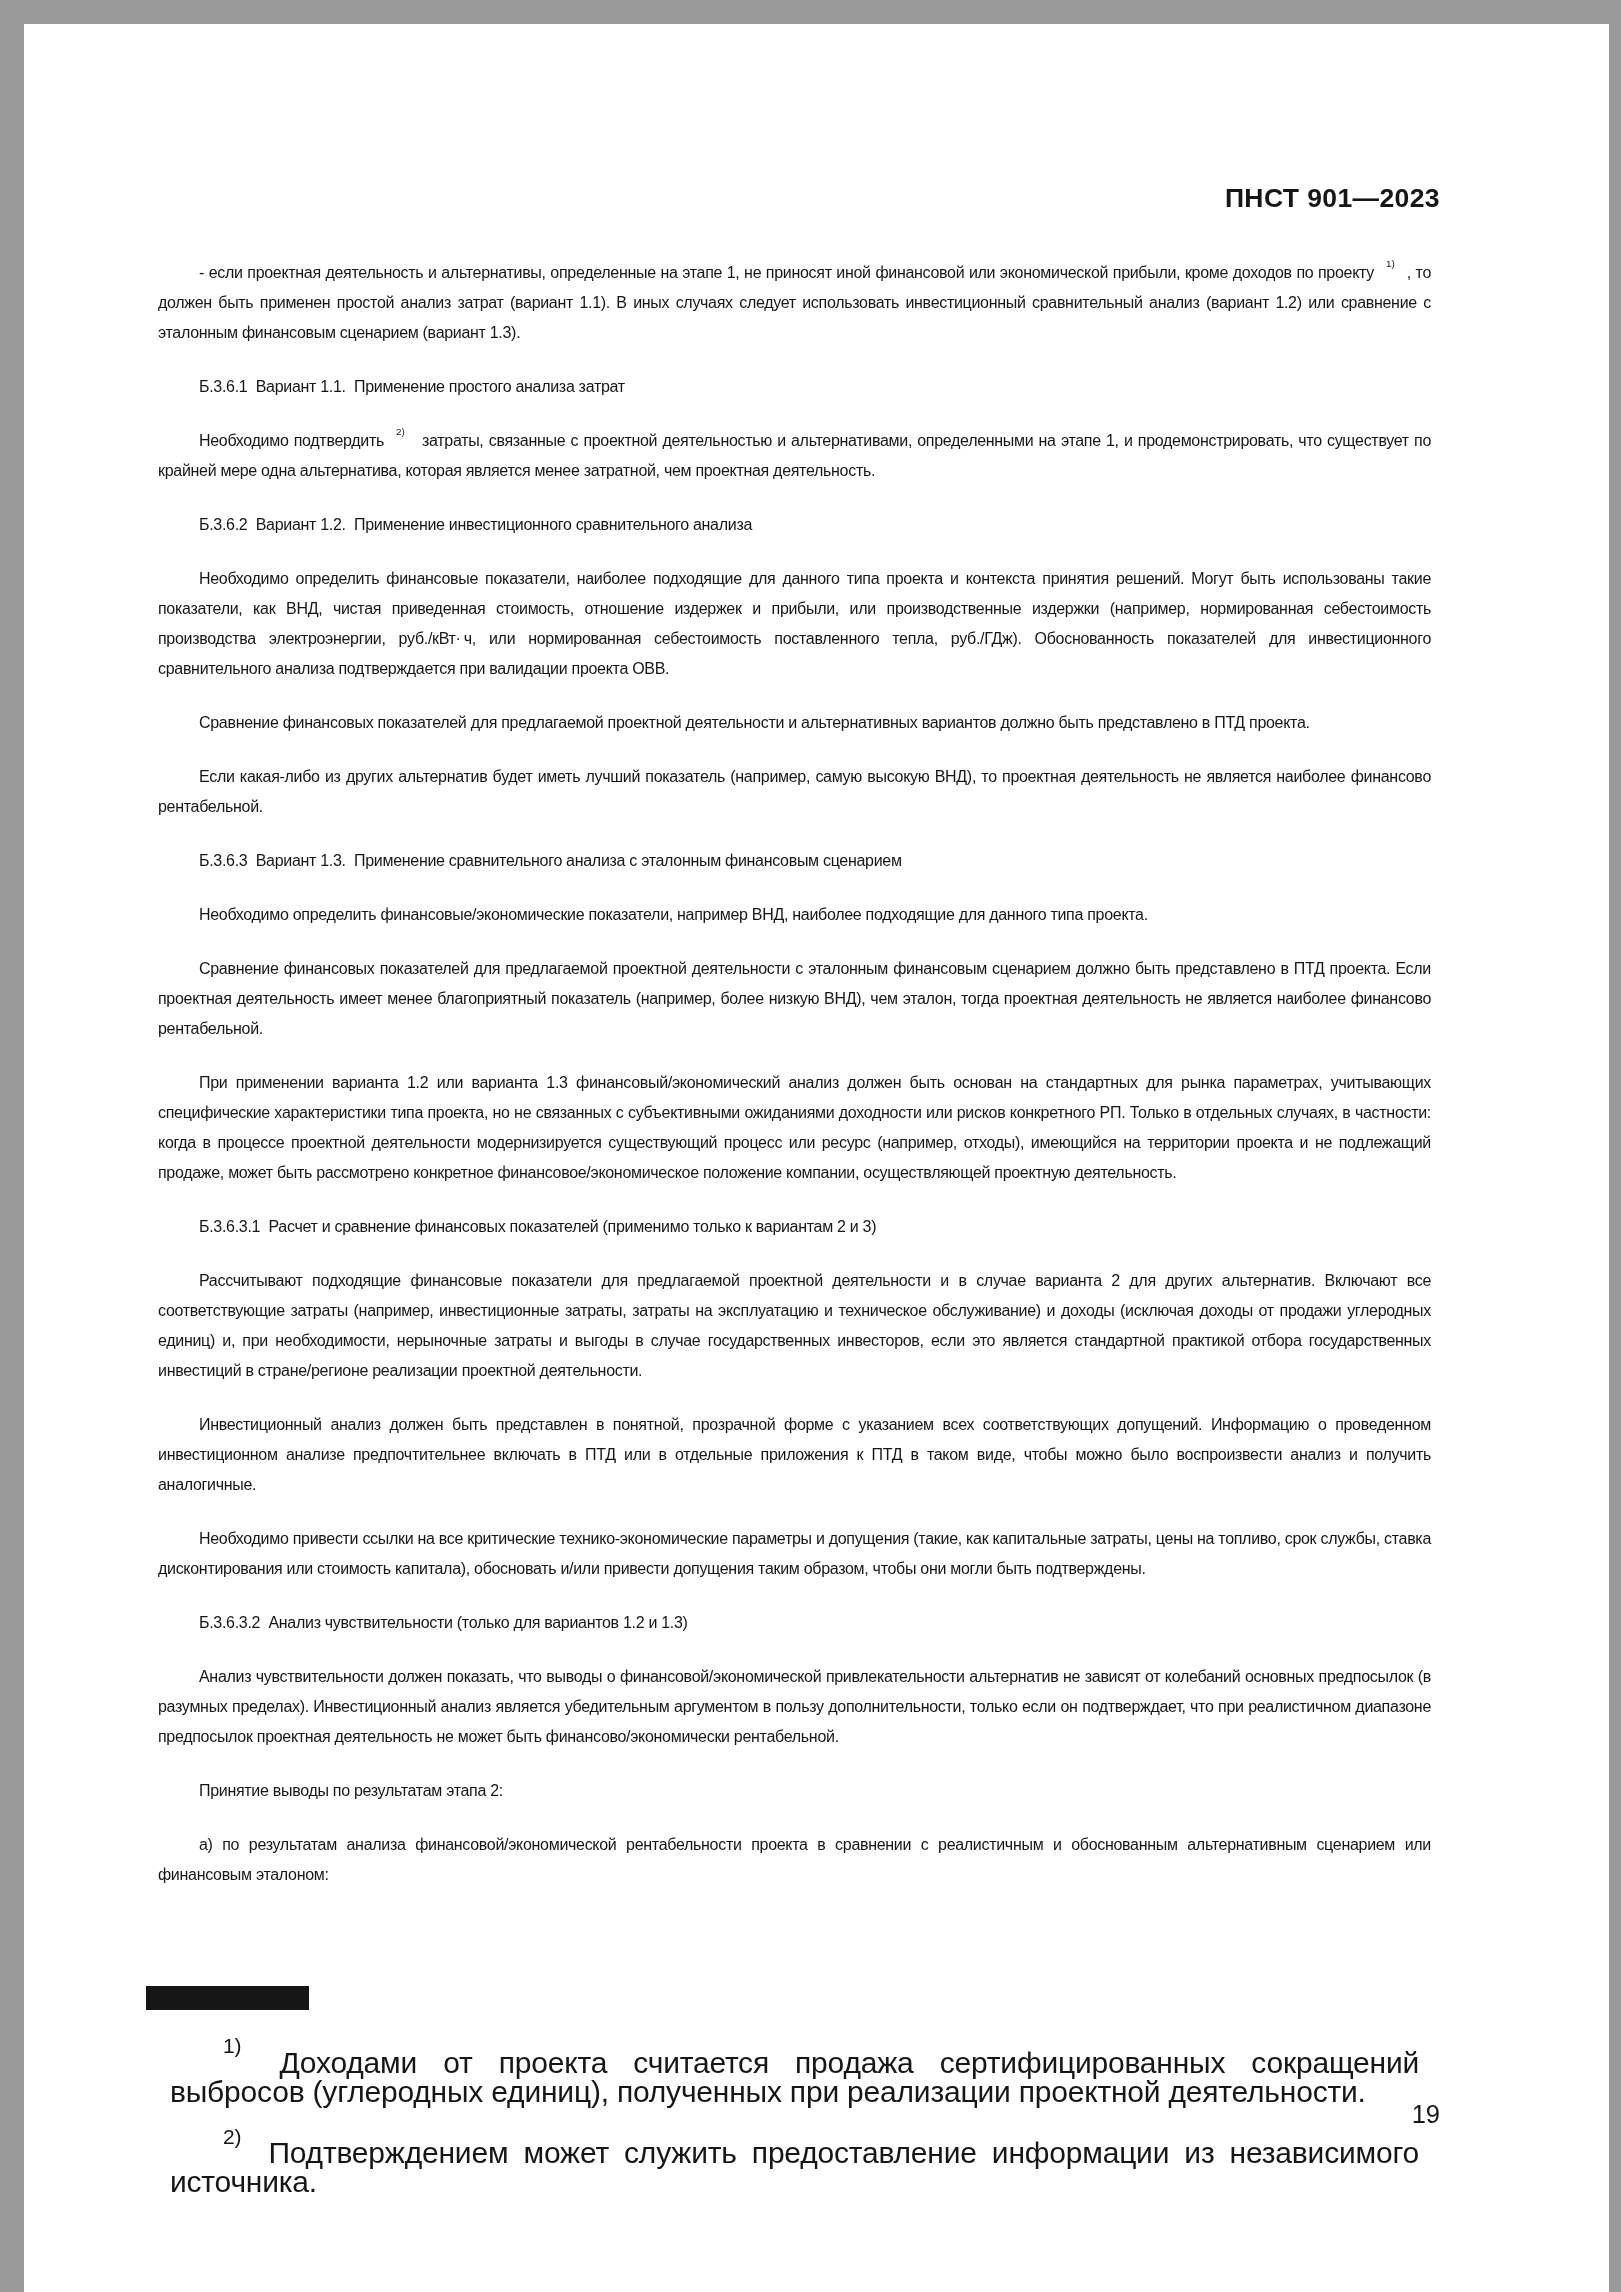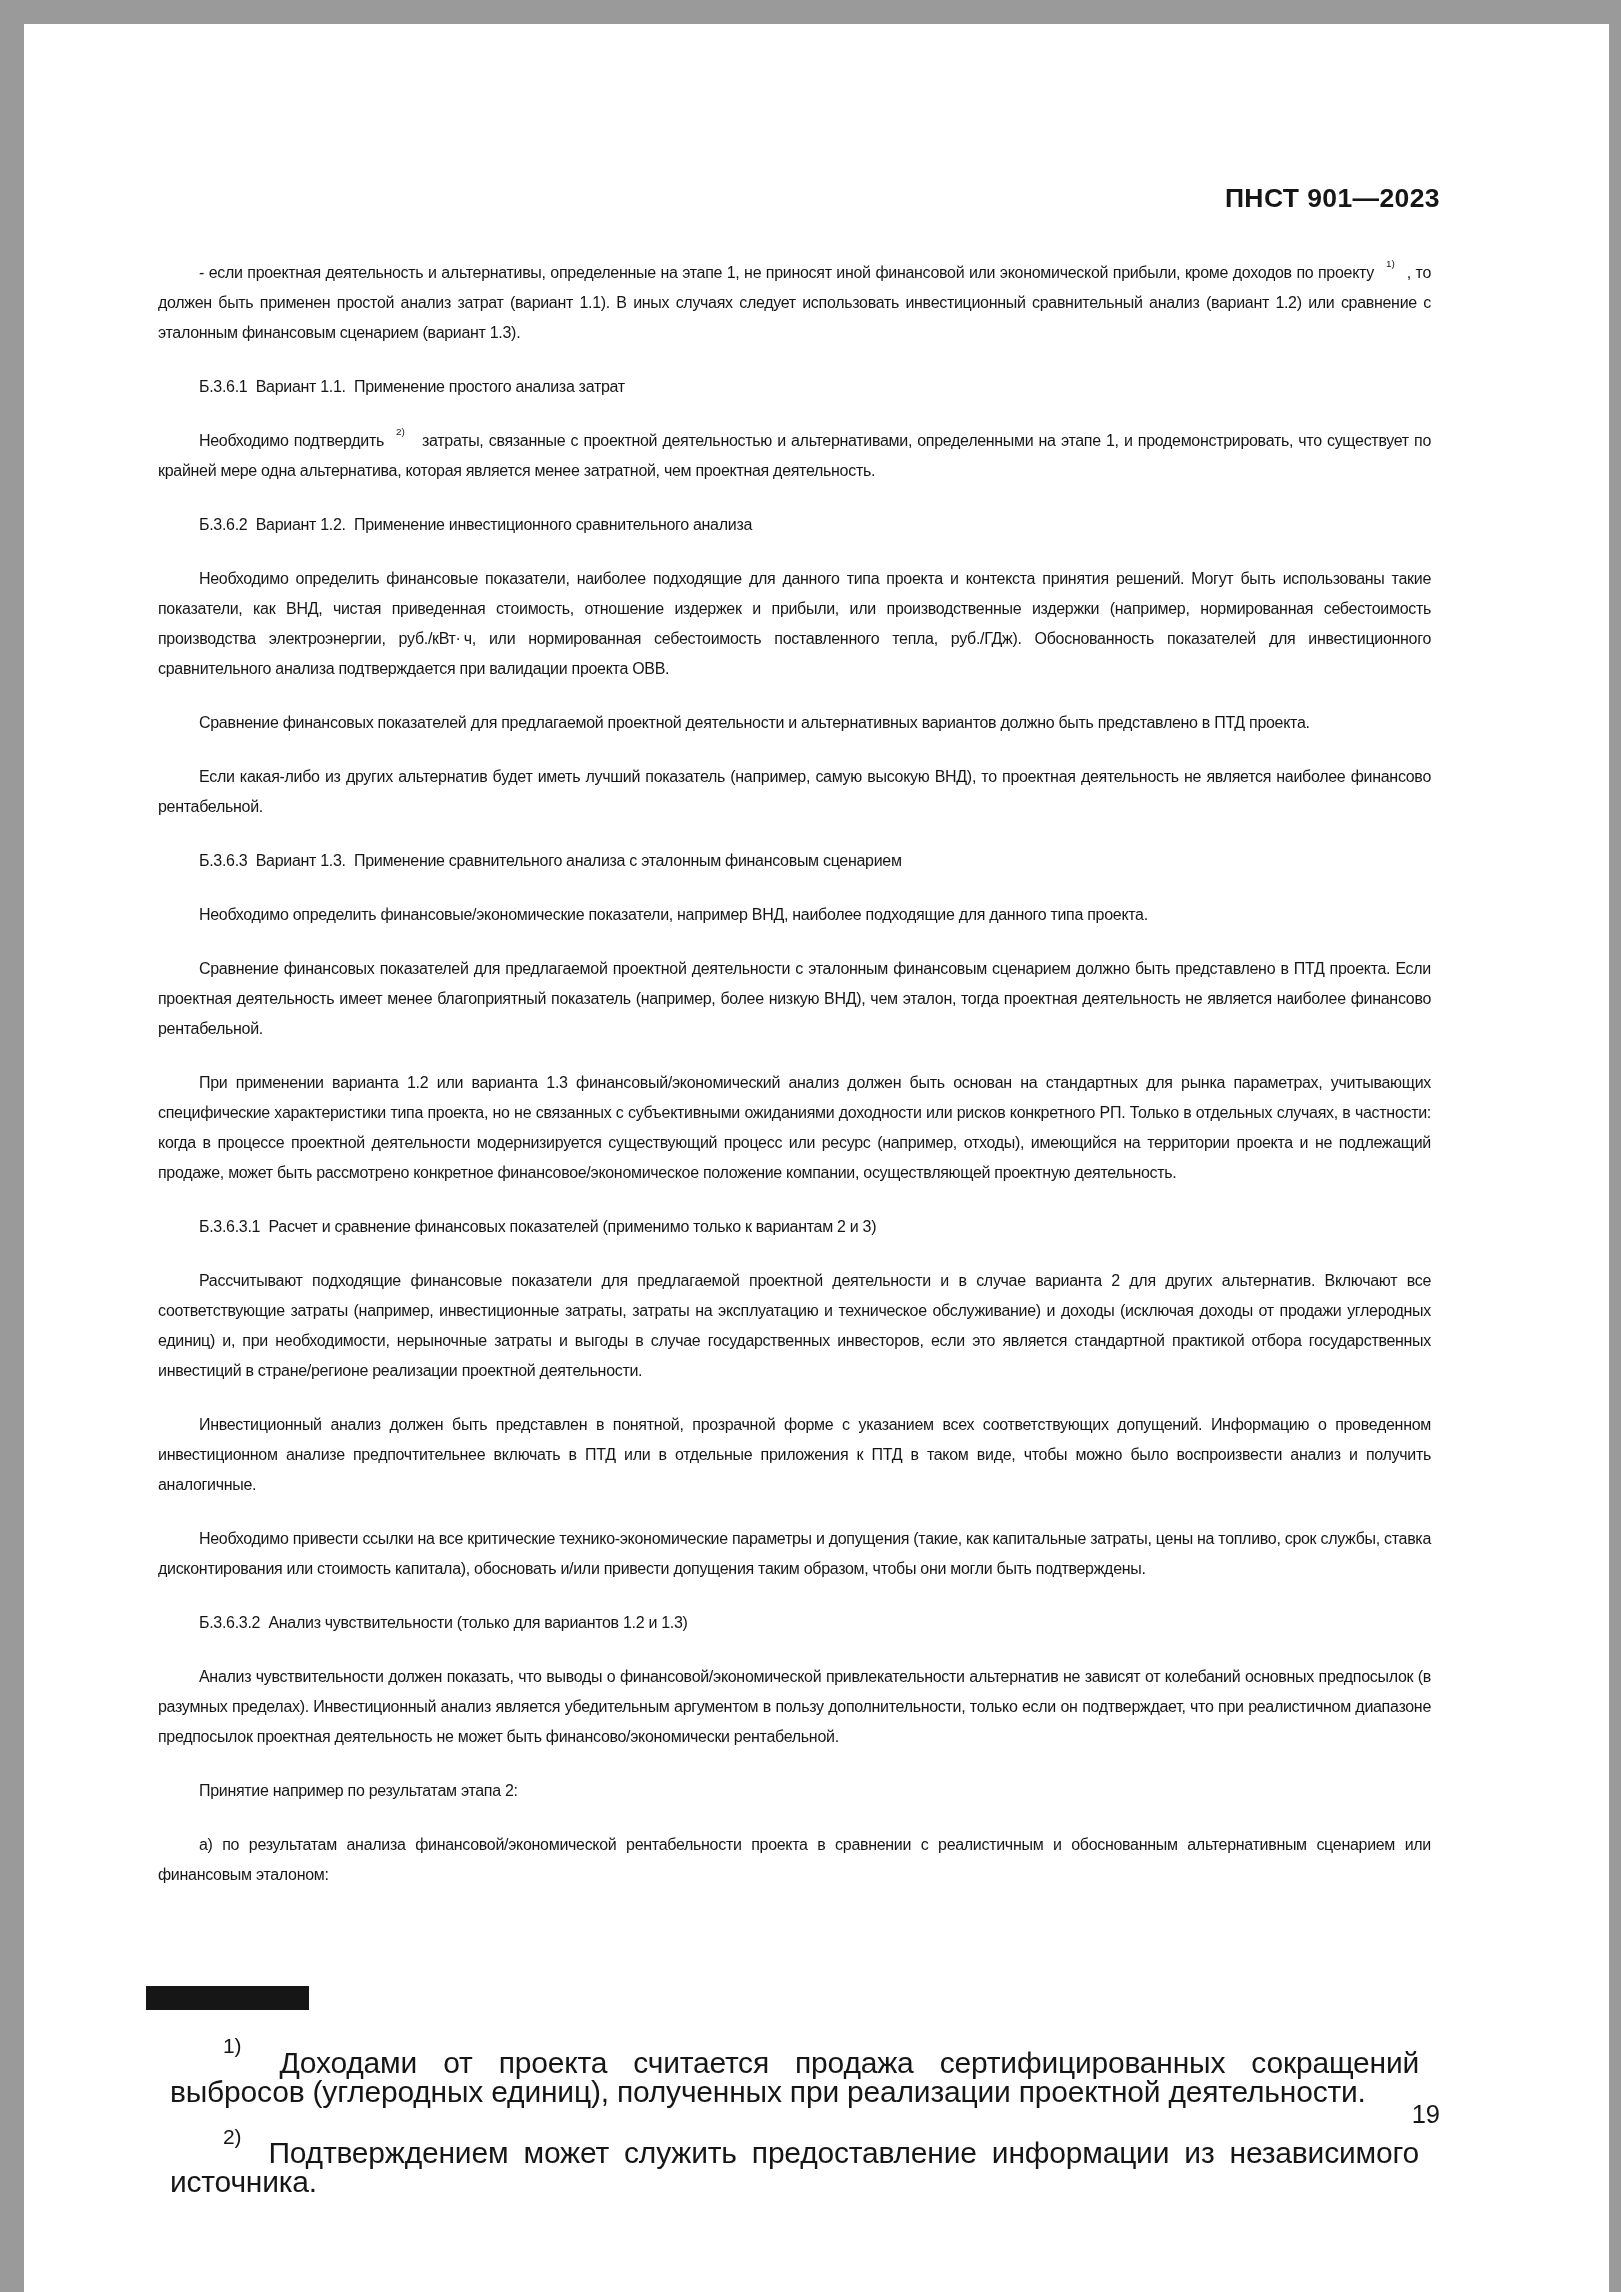--- a/index.html
+++ b/index.html
@@ -90,21 +90,21 @@
       <p class="heading">Б.3.6.3&nbsp; Вариант 1.3.&nbsp; Применение сравнительного анализа с эталонным финансовым сценарием</p>
       <p class="para">Необходимо определить финансовые/экономические показатели, например ВНД, наиболее подходящие для данного типа проекта.</p>
       <p class="para">Сравнение финансовых показателей для предлагаемой проектной деятельности с эталонным финансовым сценарием должно быть представлено в ПТД проекта. Если проектная деятельность имеет менее благоприятный показатель (например, более низкую ВНД), чем эталон, тогда проектная деятельность не является наиболее финансово рентабельной.</p>
       <p class="para">При применении варианта 1.2 или варианта 1.3 финансовый/экономический анализ должен быть основан на стандартных для рынка параметрах, учитывающих специфические характеристики типа проекта, но не связанных с субъективными ожиданиями доходности или рисков конкретного РП. Только в отдельных случаях, в частности: когда в процессе проектной деятельности модернизируется существующий процесс или ресурс (например, отходы), имеющийся на территории проекта и не подлежащий продаже, может быть рассмотрено конкретное финансовое/экономическое положение компании, осуществляющей проектную деятельность.</p>
       <p class="heading">Б.3.6.3.1&nbsp; Расчет и сравнение финансовых показателей (применимо только к вариантам 2 и 3)</p>
       <p class="para">Рассчитывают подходящие финансовые показатели для предлагаемой проектной деятельности и в случае варианта 2 для других альтернатив. Включают все соответствующие затраты (например, инвестиционные затраты, затраты на эксплуатацию и техническое обслуживание) и доходы (исключая доходы от продажи углеродных единиц) и, при необходимости, нерыночные затраты и выгоды в случае государственных инвесторов, если это является стандартной практикой отбора государственных инвестиций в стране/регионе реализации проектной деятельности.</p>
       <p class="para">Инвестиционный анализ должен быть представлен в понятной, прозрачной форме с указанием всех соответствующих допущений. Информацию о проведенном инвестиционном анализе предпочтительнее включать в ПТД или в отдельные приложения к ПТД в таком виде, чтобы можно было воспроизвести анализ и получить аналогичные.</p>
       <p class="para">Необходимо привести ссылки на все критические технико-экономические параметры и допущения (такие, как капитальные затраты, цены на топливо, срок службы, ставка дисконтирования или стоимость капитала), обосновать и/или привести допущения таким образом, чтобы они могли быть подтверждены.</p>
       <p class="heading">Б.3.6.3.2&nbsp; Анализ чувствительности (только для вариантов 1.2 и 1.3)</p>
       <p class="para">Анализ чувствительности должен показать, что выводы о финансовой/экономической привлекательности альтернатив не зависят от колебаний основных предпосылок (в разумных пределах). Инвестиционный анализ является убедительным аргументом в пользу дополнительности, только если он подтверждает, что при реалистичном диапазоне предпосылок проектная деятельность не может быть финансово/экономически рентабельной.</p>
-      <p class="para">Принятие например по результатам этапа 2:</p>
+      <p class="para">Принятие выводы по результатам этапа 2:</p>
       <p class="para">а) по результатам анализа финансовой/экономической рентабельности проекта в сравнении с реалистичным и обоснованным альтернативным сценарием или финансовым эталоном:</p>
     </div>
 
   <div class="footnote-area">
     <div class="footnote-rule"></div>
     <div>
         <p class="footnote"><sup class="fnmark">1)</sup> Доходами от проекта считается продажа сертифицированных сокращений выбросов (углеродных единиц), полученных при реализации проектной деятельности.</p>
         <p class="footnote"><sup class="fnmark">2)</sup> Подтверждением может служить предоставление информации из независимого источника.</p>
       </div>
   </div>

